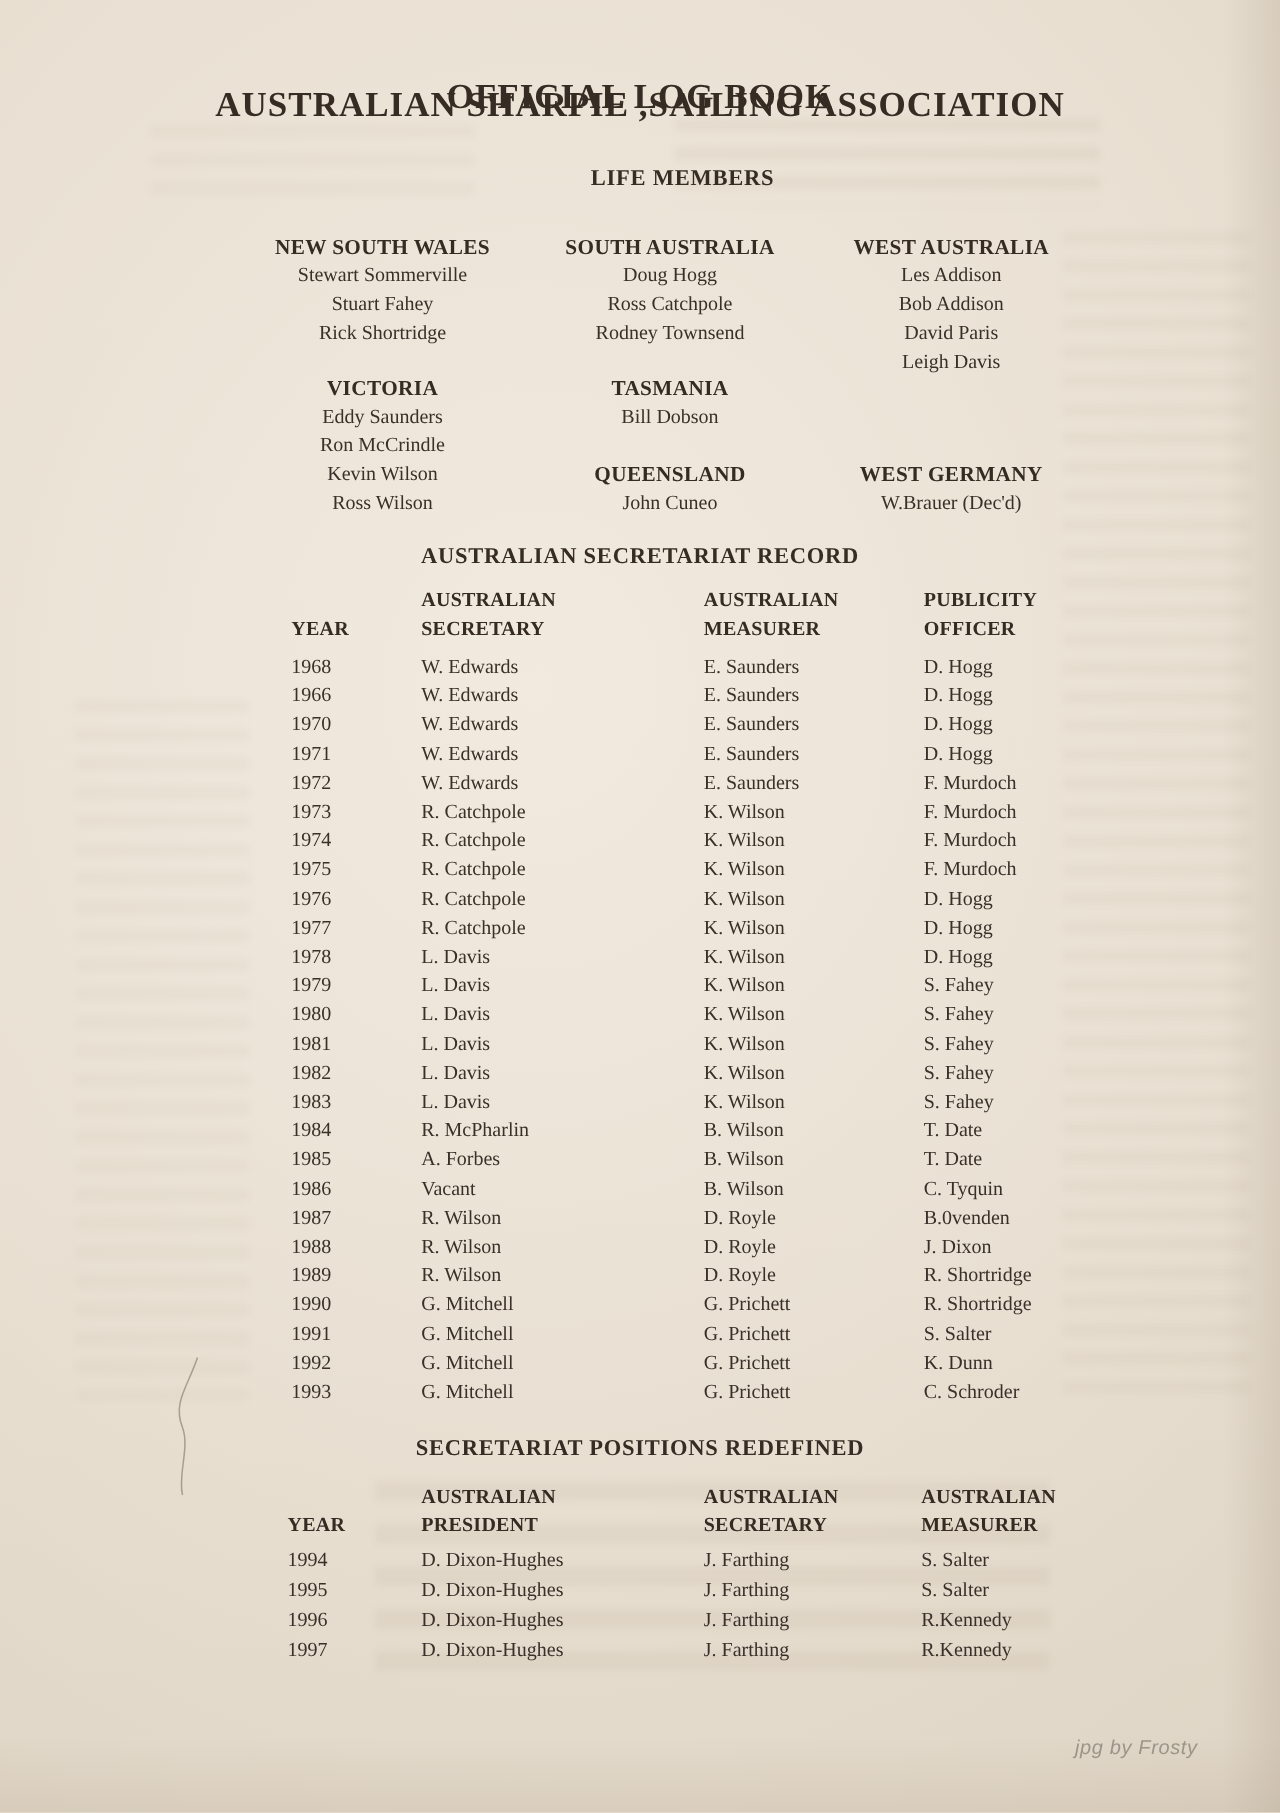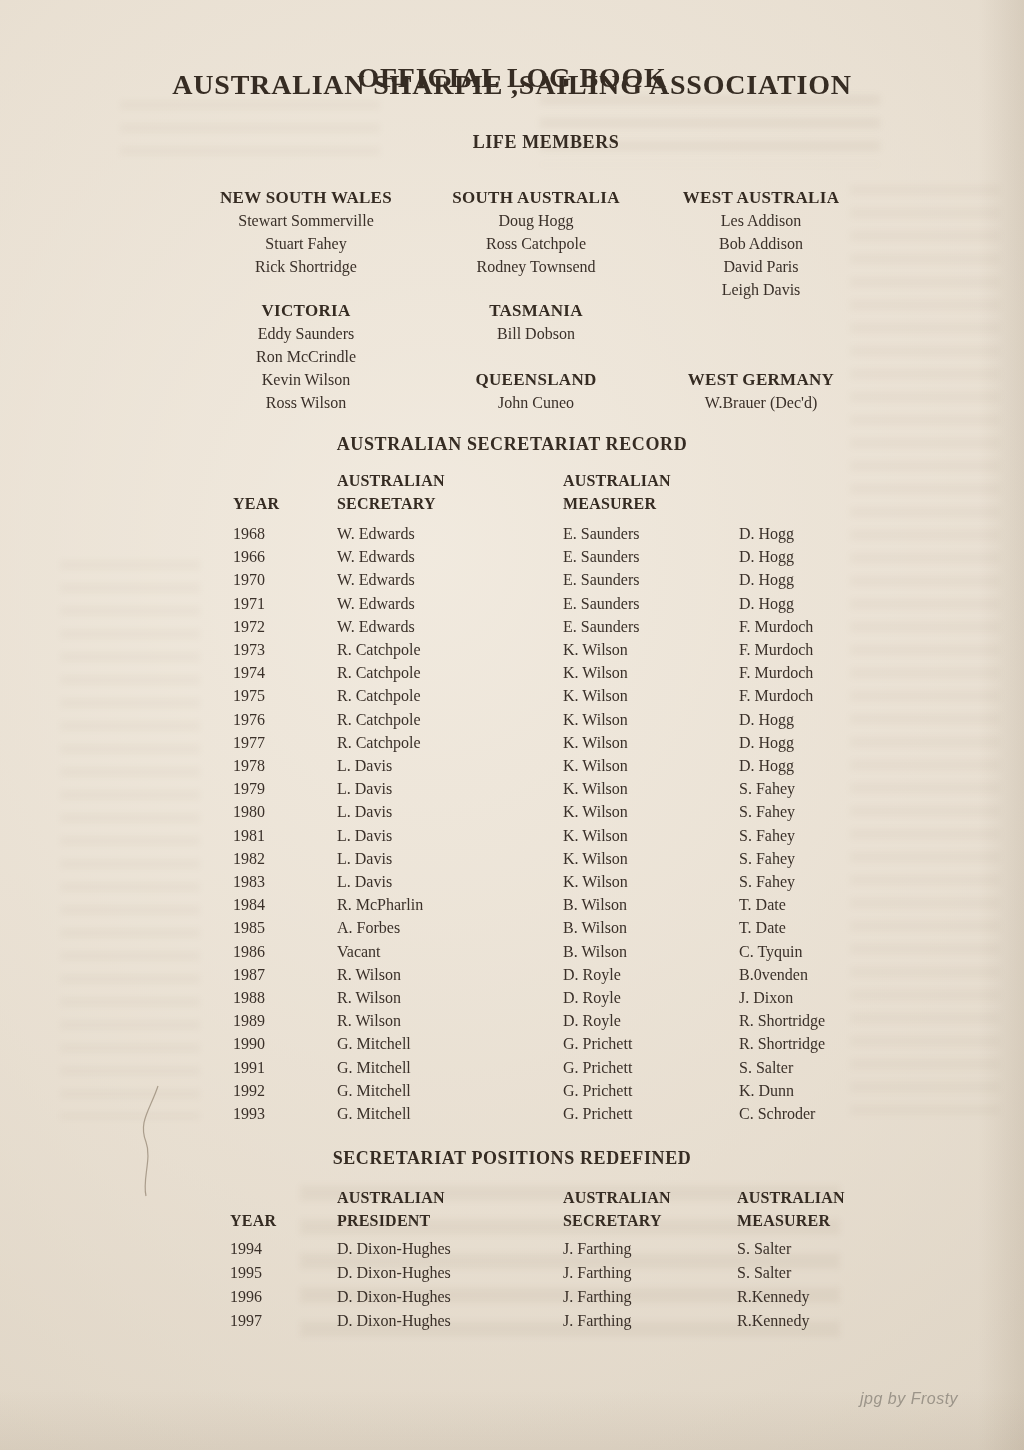--- a/index.html
+++ b/index.html
@@ -156,20 +156,24 @@
         <div class="l2">YEAR</div>
       </div>
       <div class="th">
         <div class="l1">AUSTRALIAN</div>
         <div class="l2">SECRETARY</div>
       </div>
       <div class="th">
         <div class="l1">AUSTRALIAN</div>
         <div class="l2">MEASURER</div>
       </div>
+      <div class="th">
+        <div class="l1">PUBLICITY</div>
+        <div class="l2">OFFICER</div>
+      </div>
     </div>
   <div class="sec-rows">
       <div class="sec-row">
         <div class="td">1968</div>
         <div class="td">W. Edwards</div>
         <div class="td">E. Saunders</div>
         <div class="td">D. Hogg</div>
       </div>
       <div class="sec-row">
         <div class="td">1966</div>

